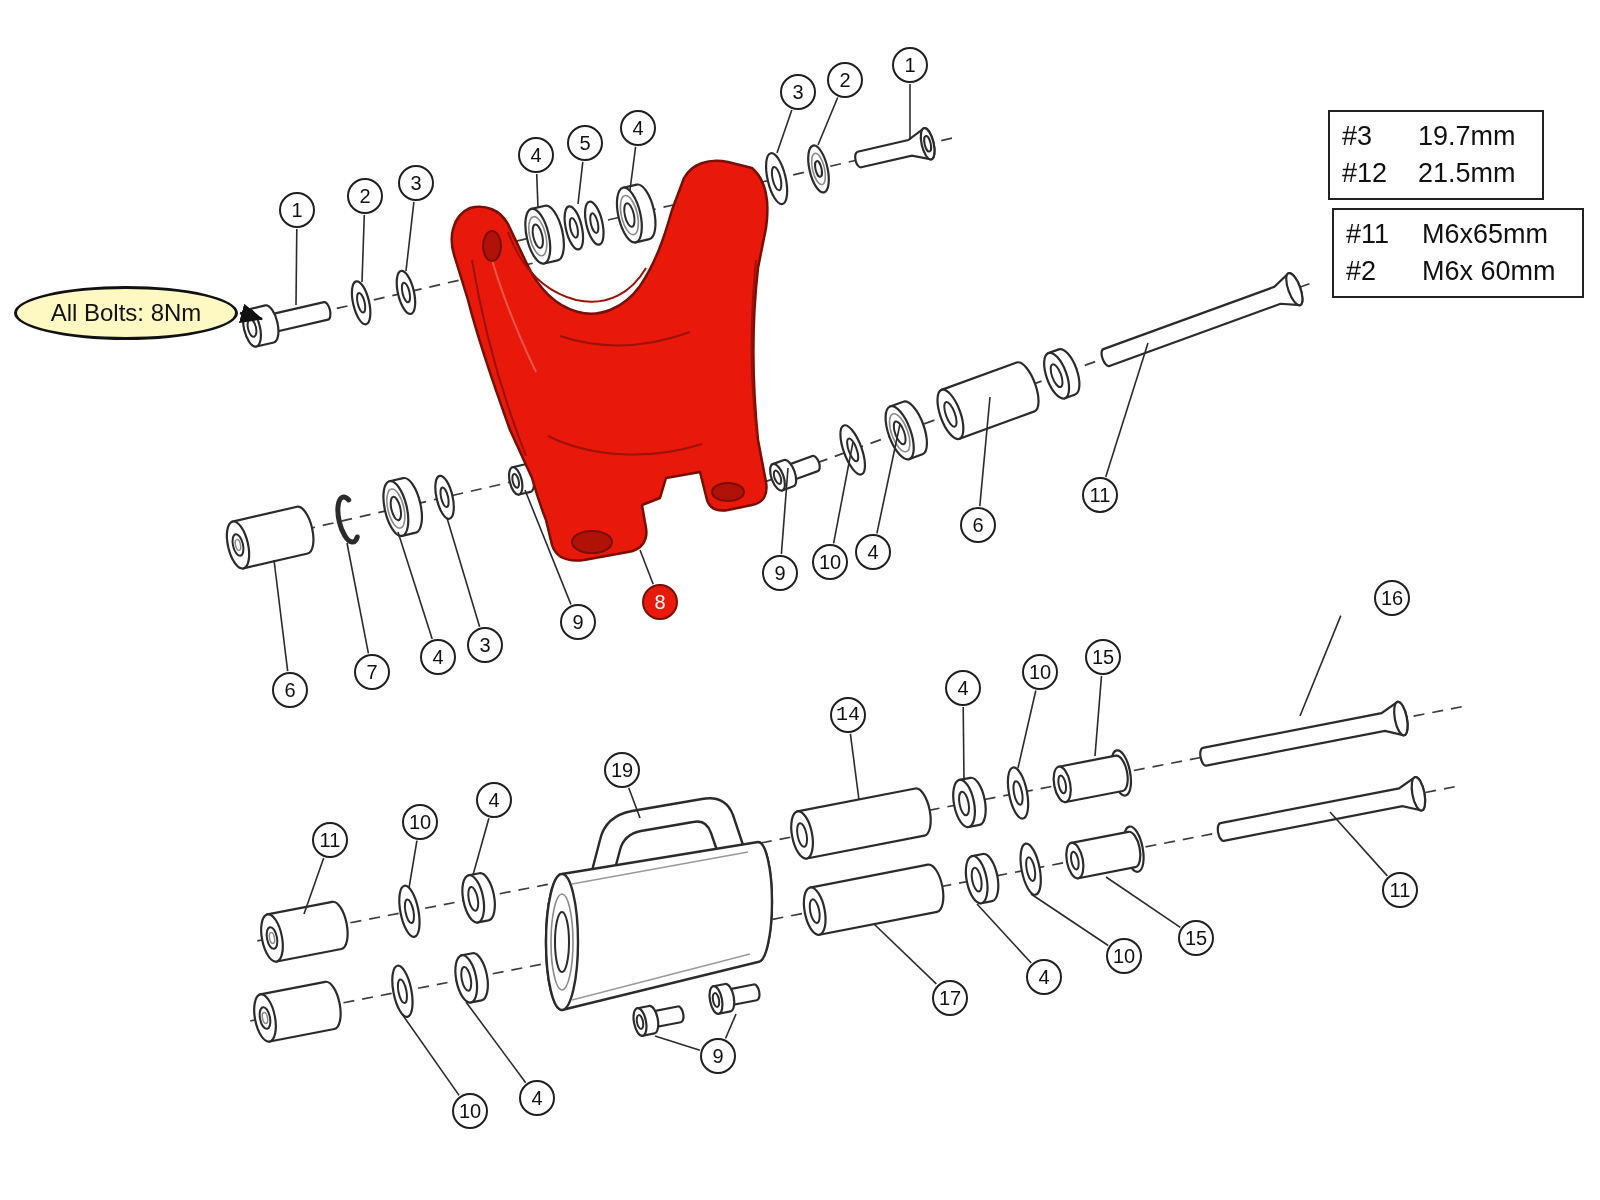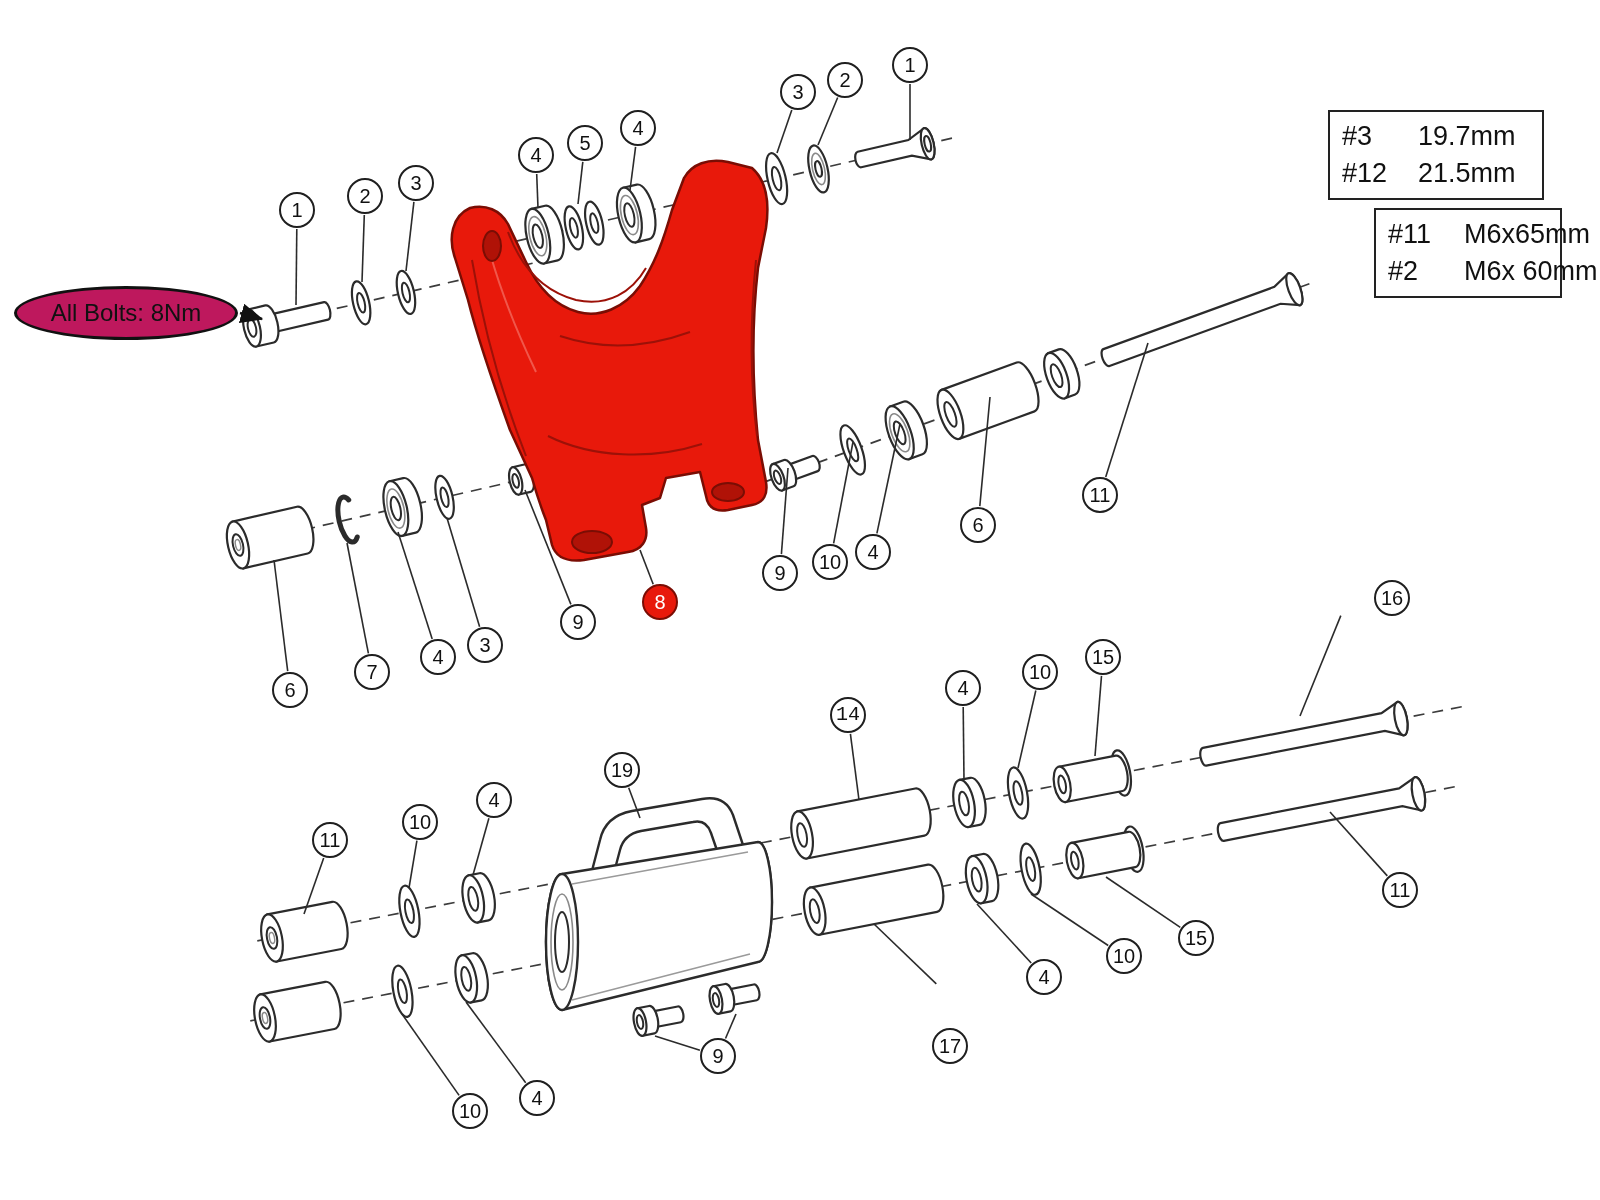--- a/index.html
+++ b/index.html
@@ -5,27 +5,27 @@
   html,body{margin:0;padding:0;background:#ffffff;font-family:"Liberation Sans","DejaVu Sans",sans-serif;color:#111;}
   #stage{position:relative;width:1600px;height:1200px;background:#ffffff;overflow:hidden;}
   #diagram{position:absolute;left:0;top:0;}
   .axis{stroke:#3c3c3c;stroke-width:1.7;stroke-dasharray:11 8;fill:none;}
   #leader-layer line{stroke:#2b2b2b;stroke-width:1.6;}
   .callout{position:absolute;width:36px;height:36px;margin-left:-18px;margin-top:-18px;border:2.5px solid #1f1f1f;
     border-radius:50%;background:#fff;display:flex;align-items:center;justify-content:center;
     font-size:20px;line-height:1;color:#111;z-index:3;box-sizing:border-box;}
   .callout.highlight{background:#e8190b;border-color:#7a0d04;color:#fff;}
   .oval-label{position:absolute;left:14px;top:286px;width:224px;height:54px;border:3px solid #111;border-radius:50%;
-    display:flex;align-items:center;justify-content:center;font-size:24px;background:#be185d;z-index:2;box-sizing:border-box;}
+    display:flex;align-items:center;justify-content:center;font-size:24px;background:#fef9c3;z-index:2;box-sizing:border-box;}
   .spec-box{position:absolute;border:2.5px solid #222;background:#fff;padding:6px 12px;z-index:2;
     font-size:27px;line-height:37px;box-sizing:border-box;}
   .spec-box .row{display:flex;white-space:nowrap;}
   .spec-box .ref{width:76px;flex:0 0 auto;}
   #spec-box-sizes{left:1328px;top:110px;width:216px;}
-  #spec-box-bolts{left:1332px;top:208px;width:188px;margin-left:42px;}
+  #spec-box-bolts{left:1332px;top:208px;width:252px;}
 </style>
 </head>
 <body>
 
 <div id="stage">
 
   <svg id="diagram" width="1600" height="1200" viewBox="0 0 1600 1200">
     <defs>
       <marker id="arrow" markerWidth="10" markerHeight="8" refX="8.5" refY="4" orient="auto">
         <path d="M0,0 L9,4 L0,8 Z" fill="#111"></path>
@@ -302,17 +302,17 @@
     <div class="callout" style="left: 963px; top: 688px;">4</div>
     <div class="callout" style="left: 848px; top: 715px; font-family: Liberation Mono, monospace;">14</div>
     <div class="callout" style="left: 622px; top: 770px;">19</div>
     <div class="callout" style="left: 494px; top: 800px;">4</div>
     <div class="callout" style="left: 420px; top: 822px;">10</div>
     <div class="callout" style="left: 330px; top: 840px;">11</div>
     <div class="callout" style="left: 1400px; top: 890px;">11</div>
     <div class="callout" style="left: 1196px; top: 938px;">15</div>
     <div class="callout" style="left: 1124px; top: 956px;">10</div>
     <div class="callout" style="left: 1044px; top: 977px;">4</div>
-    <div class="callout" style="left: 950px; top: 1046px;">17</div>
+    <div class="callout" style="left: 950px; top: 998px;">17</div>
     <div class="callout" style="left: 718px; top: 1056px;">9</div>
     <div class="callout" style="left: 537px; top: 1098px;">4</div>
     <div class="callout" style="left: 470px; top: 1111px;">10</div>
   </div>
 
 </body></html>

